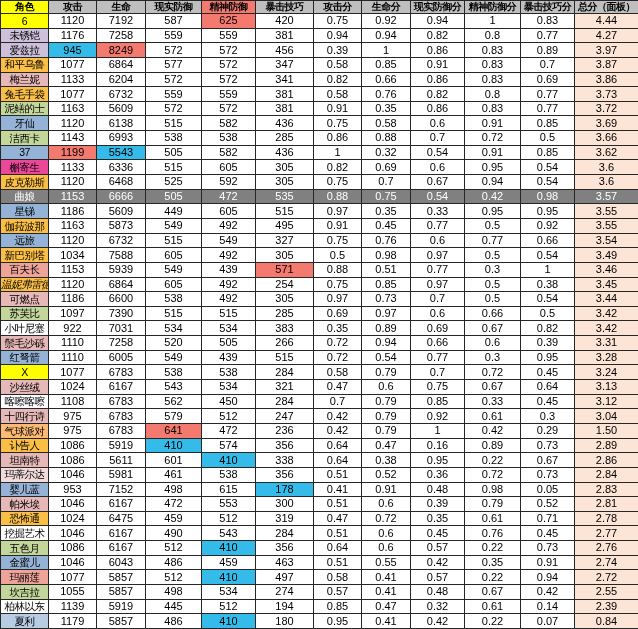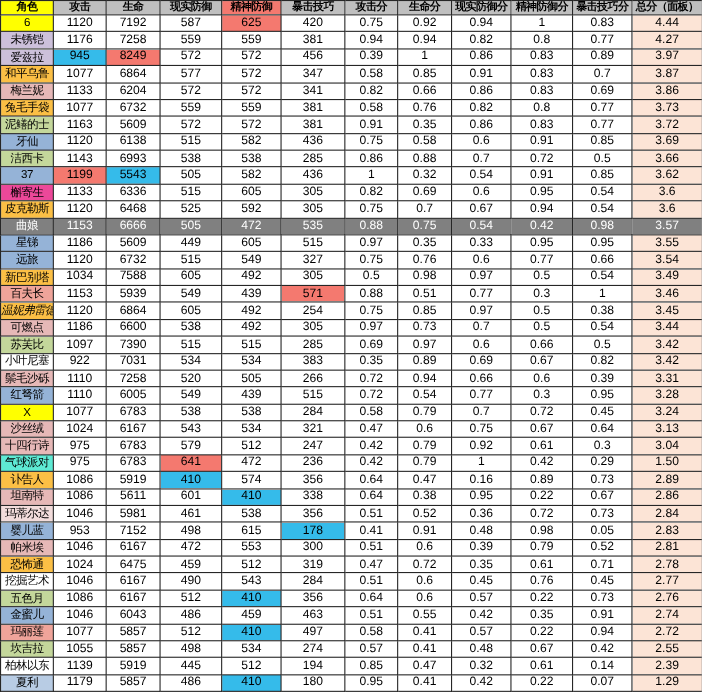--- a/index.html
+++ b/index.html
@@ -246,20 +246,34 @@
           <td>605</td>
           <td>515</td>
           <td>0.97</td>
           <td>0.35</td>
           <td>0.33</td>
           <td>0.95</td>
           <td>0.95</td>
           <td class="total-cell">3.55</td>
         </tr>
         <tr>
+          <td class="name-cell" style="background: rgb(251, 191, 69);">伽菈波那</td>
+          <td>1163</td>
+          <td>5873</td>
+          <td>549</td>
+          <td>492</td>
+          <td>495</td>
+          <td>0.91</td>
+          <td>0.45</td>
+          <td>0.77</td>
+          <td>0.5</td>
+          <td>0.92</td>
+          <td class="total-cell">3.55</td>
+        </tr>
+        <tr>
           <td class="name-cell" style="background: rgb(149, 179, 215);">远旅</td>
           <td>1120</td>
           <td>6732</td>
           <td>515</td>
           <td>549</td>
           <td>327</td>
           <td>0.75</td>
           <td>0.76</td>
           <td>0.6</td>
           <td>0.77</td>
@@ -400,35 +414,49 @@
           <td>534</td>
           <td>321</td>
           <td>0.47</td>
           <td>0.6</td>
           <td>0.75</td>
           <td>0.67</td>
           <td>0.64</td>
           <td class="total-cell">3.13</td>
         </tr>
         <tr>
+          <td class="name-cell" style="background: rgb(255, 255, 255);">喀嚓喀嚓</td>
+          <td>1108</td>
+          <td>6783</td>
+          <td>562</td>
+          <td>450</td>
+          <td>284</td>
+          <td>0.7</td>
+          <td>0.79</td>
+          <td>0.85</td>
+          <td>0.33</td>
+          <td>0.45</td>
+          <td class="total-cell">3.12</td>
+        </tr>
+        <tr>
           <td class="name-cell" style="background: rgb(230, 184, 183);">十四行诗</td>
           <td>975</td>
           <td>6783</td>
           <td>579</td>
           <td>512</td>
           <td>247</td>
           <td>0.42</td>
           <td>0.79</td>
           <td>0.92</td>
           <td>0.61</td>
           <td>0.3</td>
           <td class="total-cell">3.04</td>
         </tr>
         <tr>
-          <td class="name-cell" style="background: #5eead4;">气球派对</td>
+          <td class="name-cell" style="background: #fdba74;">气球派对</td>
           <td>975</td>
           <td>6783</td>
           <td class="hl-salmon">641</td>
           <td>472</td>
           <td>236</td>
           <td>0.42</td>
           <td>0.79</td>
           <td>1</td>
           <td>0.42</td>
           <td>0.29</td>
@@ -607,17 +635,17 @@
           <td>1179</td>
           <td>5857</td>
           <td>486</td>
           <td class="hl-blue">410</td>
           <td>180</td>
           <td>0.95</td>
           <td>0.41</td>
           <td>0.42</td>
           <td>0.22</td>
           <td>0.07</td>
-          <td class="total-cell">1.29</td>
+          <td class="total-cell">0.84</td>
         </tr>
       </tbody>
   </table>
 </div>
 
 </body></html>

